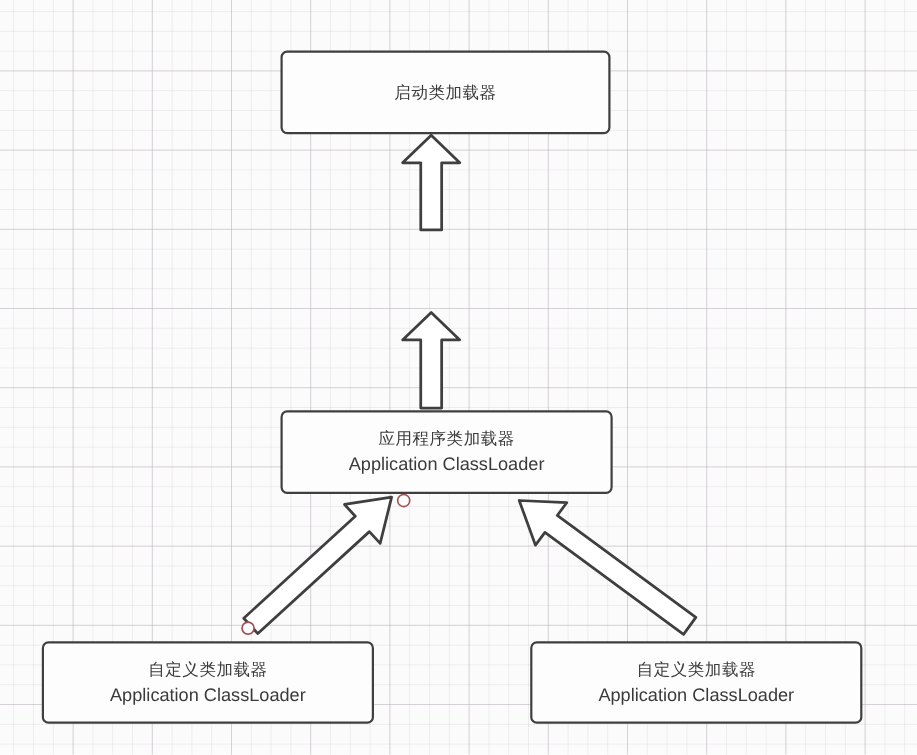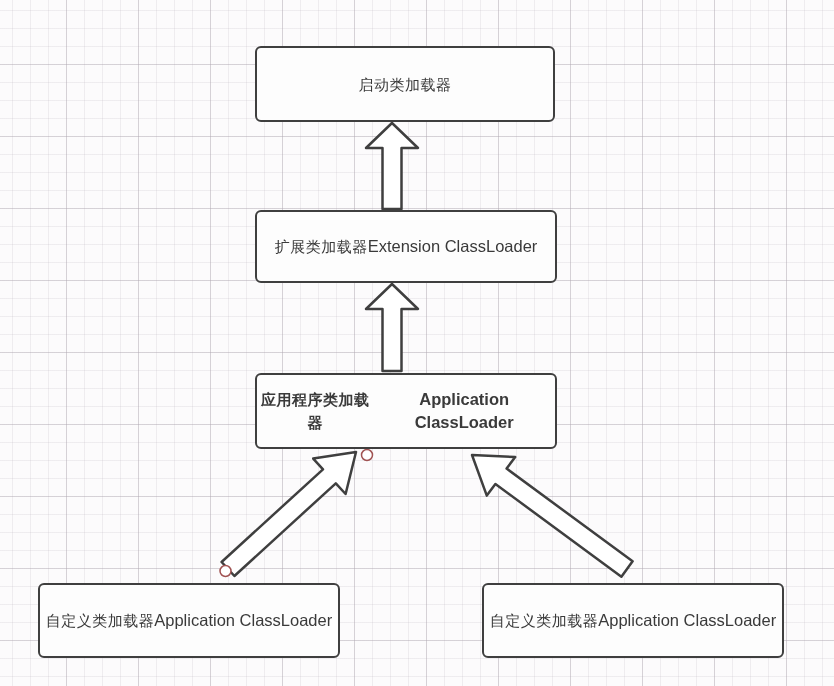--- a/index.html
+++ b/index.html
@@ -28,38 +28,38 @@
     width: 834px;
     height: 686px;
   }
   .node {
     position: absolute;
     box-sizing: border-box;
     background: #fdfdfd;
     border: 2px solid #3f3f3f;
     border-radius: 6px;
     display: flex;
-    flex-direction: row;
+    flex-direction: column;
     align-items: center;
     justify-content: center;
     text-align: center;
     color: #3a3a3a;
   }
   .node .zh {
     font-size: 15px;
     line-height: 23px;
     letter-spacing: 0.5px;
   }
   .node .en {
     font-size: 16.5px;
     line-height: 23px;
   }
   #node-bootstrap   { left: 255px; top: 46px;  width: 300px; height: 76px; }
   #node-extension   { left: 255px; top: 210px; width: 302px; height: 73px; }
-  #node-application { left: 255px; top: 373px; width: 302px; height: 76px; font-weight: bold; }
+  #node-application { left: 255px; top: 373px; width: 302px; height: 76px; }
   #node-custom-left { left: 38px;  top: 583px; width: 302px; height: 75px; }
   #node-custom-right{ left: 482px; top: 583px; width: 302px; height: 75px; }
 </style>
 </head>
 <body>
 
 <div class="canvas">
 
   <svg class="arrows" viewBox="0 0 834 686" xmlns="http://www.w3.org/2000/svg">
 
@@ -72,24 +72,20 @@
     <polygon points="632.6,561.3 506.6,468.6 515.2,457 472,455 486.8,495.6 495.4,484 621.4,576.7" fill="#ffffff" stroke="#3f3f3f" stroke-width="2.5" stroke-linejoin="round"></polygon>
 
     <circle cx="225.5" cy="571" r="5.5" fill="#ffffff" stroke="#a05252" stroke-width="1.5"></circle>
     <circle cx="367" cy="455" r="5.5" fill="#ffffff" stroke="#a05252" stroke-width="1.5"></circle>
   </svg>
 
   <div class="node" id="node-bootstrap">
     <span class="zh">启动类加载器</span>
   </div>
 
-  <div class="node" id="node-extension">
-    <span class="zh">扩展类加载器</span>
-    <span class="en">Extension ClassLoader</span>
-  </div>
 
   <div class="node" id="node-application">
     <span class="zh">应用程序类加载器</span>
     <span class="en">Application ClassLoader</span>
   </div>
 
   <div class="node" id="node-custom-left">
     <span class="zh">自定义类加载器</span>
     <span class="en">Application ClassLoader</span>
   </div>

